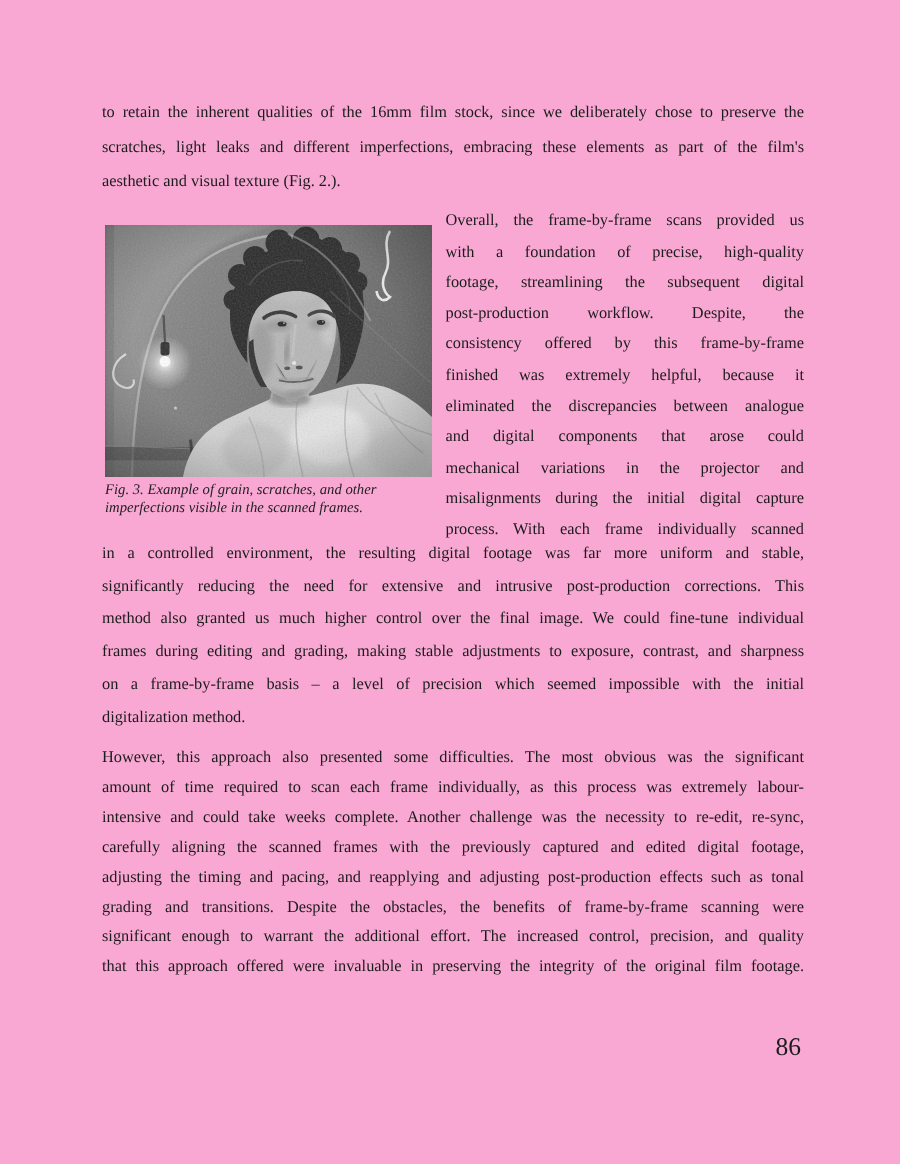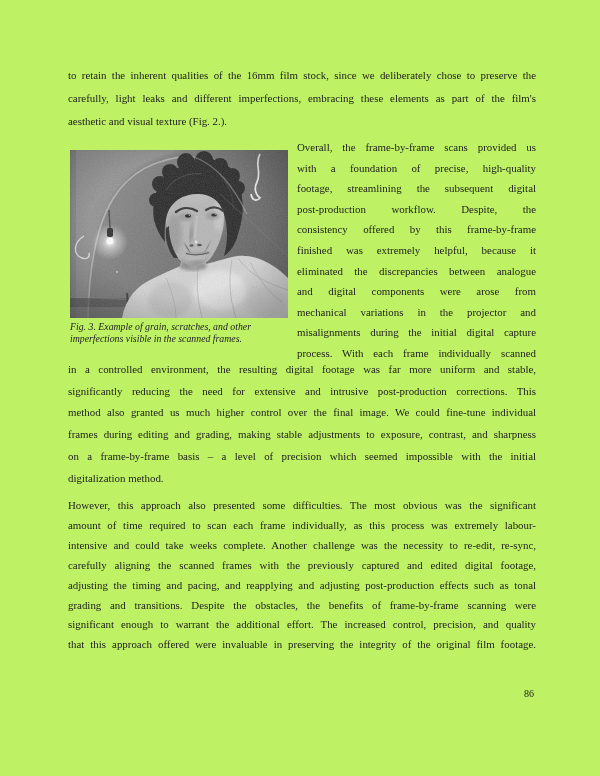--- a/index.html
+++ b/index.html
@@ -1,19 +1,19 @@
 <!DOCTYPE html>
 <html><head>
 <meta charset="utf-8">
 <style>
   html,body{margin:0;padding:0;background:#ffffff;}
   .page{
     position:relative;
     width:600px;height:776px;
-    background:#bef264;
+    background:#f9a8d4;
     font-family:"Liberation Serif", serif;
     color:#1c1c1c;
     overflow:hidden;
   }
   .para{position:absolute;left:68px;width:468px;font-size:10.9px;}
   .p1{top:64px;line-height:23px;}
   .col{left:297px;top:137px;width:239px;line-height:20.6px;}
   .p2{top:359px;line-height:21.7px;}
   .p3{top:496px;line-height:19.9px;}
   .tline{
@@ -29,31 +29,31 @@
   .caption{
     margin-top:3px;
     font-style:italic;
     font-size:9.8px;
     line-height:12.4px;
     color:#222222;
   }
   .caption .tline{text-align:left;text-align-last:left;white-space:normal;}
   .pagenum{
     position:absolute;left:68px;top:688px;width:466px;
-    text-align:right;font-size:10px;
+    text-align:right;font-size:17px;
   }
 </style>
 </head>
 <body>
 
 <div class="page">
 
   <div class="para p1">
       <div class="tline">to retain the inherent qualities of the 16mm film stock, since we deliberately chose to preserve the</div>
-      <div class="tline">carefully, light leaks and different imperfections, embracing these elements as part of the film's</div>
+      <div class="tline">scratches, light leaks and different imperfections, embracing these elements as part of the film's</div>
       <div class="tline tlast">aesthetic and visual texture (Fig. 2.).</div>
     </div>
 
   <figure class="figure">
     <svg class="photo" viewBox="0 0 218 168" xmlns="http://www.w3.org/2000/svg" role="img" aria-label="grainy black-and-white scanned 16mm film frame of a man with a bare light bulb and scratches">
       <defs>
         <linearGradient id="bg" x1="0" y1="0" x2="1" y2="0.35">
           <stop offset="0" stop-color="#939393"></stop>
           <stop offset="0.45" stop-color="#7c7c7c"></stop>
           <stop offset="1" stop-color="#626262"></stop>
@@ -178,21 +178,21 @@
   </figure>
 
   <div class="para col">
       <div class="tline">Overall, the frame-by-frame scans provided us</div>
       <div class="tline">with a foundation of precise, high-quality</div>
       <div class="tline">footage, streamlining the subsequent digital</div>
       <div class="tline">post-production workflow. Despite, the</div>
       <div class="tline">consistency offered by this frame-by-frame</div>
       <div class="tline">finished was extremely helpful, because it</div>
       <div class="tline">eliminated the discrepancies between analogue</div>
-      <div class="tline">and digital components were arose from</div>
+      <div class="tline">and digital components that arose could</div>
       <div class="tline">mechanical variations in the projector and</div>
       <div class="tline">misalignments during the initial digital capture</div>
       <div class="tline">process. With each frame individually scanned</div>
     </div>
 
   <div class="para p2">
       <div class="tline">in a controlled environment, the resulting digital footage was far more uniform and stable,</div>
       <div class="tline">significantly reducing the need for extensive and intrusive post-production corrections. This</div>
       <div class="tline">method also granted us much higher control over the final image. We could fine-tune individual</div>
       <div class="tline">frames during editing and grading, making stable adjustments to exposure, contrast, and sharpness</div>

